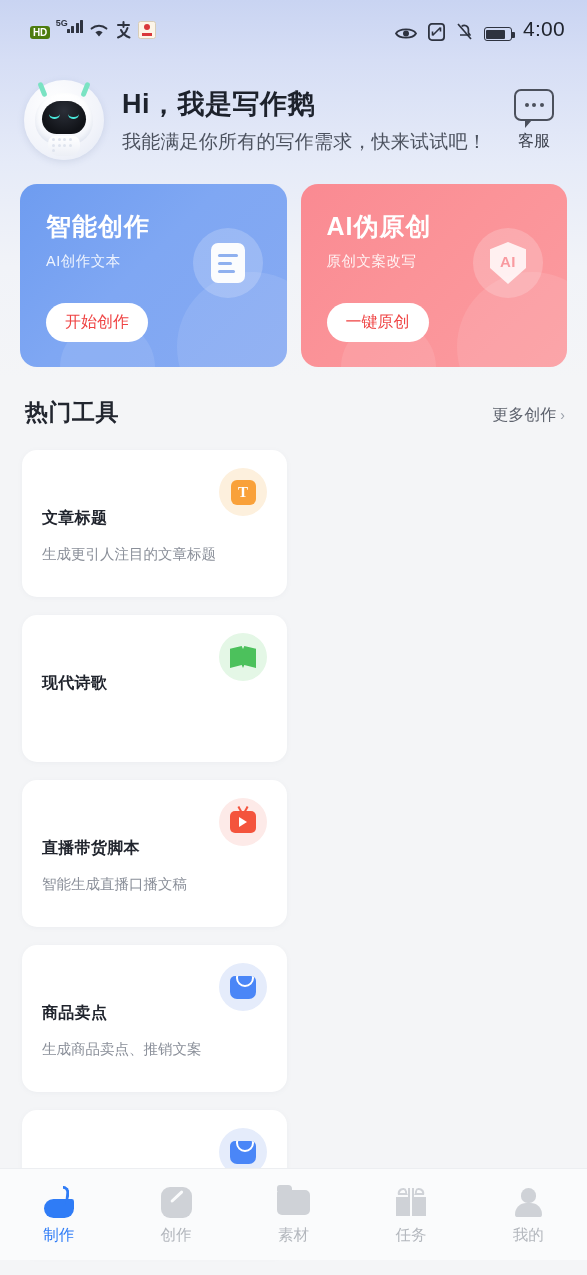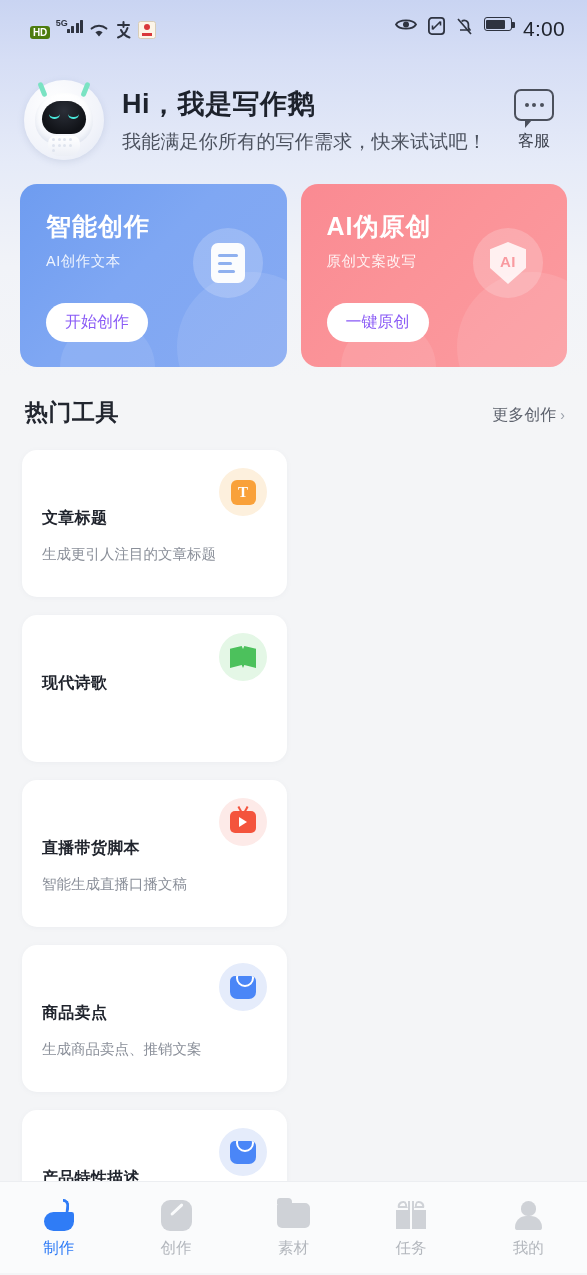--- a/index.html
+++ b/index.html
@@ -20,21 +20,21 @@
     z-index:0;
   }
   .content { position:relative; z-index:2; }
 
   
   .statusbar {
     height:58px; display:flex; align-items:center; justify-content:space-between;
     padding:0 22px 0 30px;
   }
   .sb-left { display:flex; align-items:flex-end; gap:6px; }
-  .sb-right { display:flex; align-items:flex-start; gap:11px; }
+  .sb-right { display:flex; align-items:flex-end; gap:11px; }
   .hd-badge {
     background:#4d7c0f; color:#fff; font-size:10px; font-weight:bold;
     border-radius:3px; padding:1px 3px; letter-spacing:-0.3px; line-height:11px;
   }
   .sig-wrap { display:flex; align-items:flex-start; position:relative; height:20px; }
   .sig-5g { font-size:9px; color:#2e3340; font-weight:bold; position:absolute; top:-1px; left:0; }
   .bars { display:flex; align-items:flex-end; gap:1.5px; height:14px; margin-left:11px; }
   .bars i { width:3px; background:#2e3340; display:block; border-radius:0.5px; }
   .bars i:nth-child(1){height:4px}.bars i:nth-child(2){height:7px}
   .bars i:nth-child(3){height:10px}.bars i:nth-child(4){height:13px}
@@ -99,21 +99,21 @@
   .banner.pink{ background:linear-gradient(135deg,#fa8a92 0%, #fb9398 45%, #fb9ba0 100%); }
   .banner .blob{
     position:absolute;border-radius:50%;background:rgba(255,255,255,.10);pointer-events:none;
   }
   .blob.b1{ width:150px;height:150px;right:-40px;bottom:-55px; }
   .blob.b2{ width:95px;height:95px;left:40px;bottom:-48px; }
   .bn-title{ font-size:25px;font-weight:bold;color:#fff;letter-spacing:1px;position:relative;z-index:2;}
   .bn-sub{ font-size:14.5px;color:rgba(255,255,255,.88);margin-top:9px;letter-spacing:0.5px;position:relative;z-index:2;}
   .bn-btn{
     position:absolute;left:26px;bottom:25px;background:#fff;border-radius:20px;
-    padding:9px 19px;font-size:16px;color:#8b5cf6;z-index:3;
+    padding:9px 19px;font-size:16px;color:#ef4444;z-index:3;
   }
   .bn-icon{
     position:absolute;right:24px;top:44px;width:70px;height:70px;border-radius:50%;
     background:rgba(255,255,255,.2);display:flex;align-items:center;justify-content:center;z-index:2;
   }
   .doc-glyph{width:34px;height:40px;background:#fbfcfe;border-radius:7px;position:relative;}
   .doc-glyph i{position:absolute;left:7px;height:3.2px;border-radius:2px;background:#8fb0ef;display:block;}
   .doc-glyph i:nth-child(1){top:11px;width:20px;}
   .doc-glyph i:nth-child(2){top:19px;width:14px;}
   .doc-glyph i:nth-child(3){top:27px;width:17px;}
@@ -154,21 +154,21 @@
   .g-tv::before{content:"";position:absolute;left:9px;top:-5px;width:2px;height:7px;background:#f4543d;transform:rotate(-28deg);}
   .g-tv::after{content:"";position:absolute;right:9px;top:-5px;width:2px;height:7px;background:#f4543d;transform:rotate(28deg);}
   .g-tv i{position:absolute;left:9px;top:6px;width:0;height:0;border-left:8px solid #fff;
         border-top:5px solid transparent;border-bottom:5px solid transparent;}
   .g-bag{ width:26px;height:23px;background:#4a86f7;border-radius:5px 5px 7px 7px;position:relative;overflow:hidden;}
   .g-bag::after{content:"";position:absolute;left:6px;top:-7px;width:14px;height:14px;
         border:2.4px solid #fff;border-radius:50%;}
 
   
   .tabbar{
-    position:absolute;left:0;bottom:2px;width:587px;height:92px;background:#fafbfc;
+    position:absolute;left:0;bottom:15px;width:587px;height:92px;background:#fafbfc;
     display:flex;align-items:center;border-top:1px solid #eceef1;z-index:5;
   }
   .tab{ flex:1;text-align:center; }
   .tab-ico{ height:38px;display:flex;align-items:center;justify-content:center; }
   .tab-lbl{ font-size:15.5px;color:#b3b7bd;margin-top:4px; }
   .tab.active .tab-lbl{ color:#2f7cf6; }
   .g-swan{width:34px;height:32px;position:relative;}
   .g-swan b{position:absolute;left:2px;bottom:0;width:30px;height:19px;background:#2f7cf6;
         border-radius:16px 4px 16px 16px;display:block;}
   .g-swan i{position:absolute;right:7px;top:0;width:7px;height:20px;border:3.4px solid #2f7cf6;

